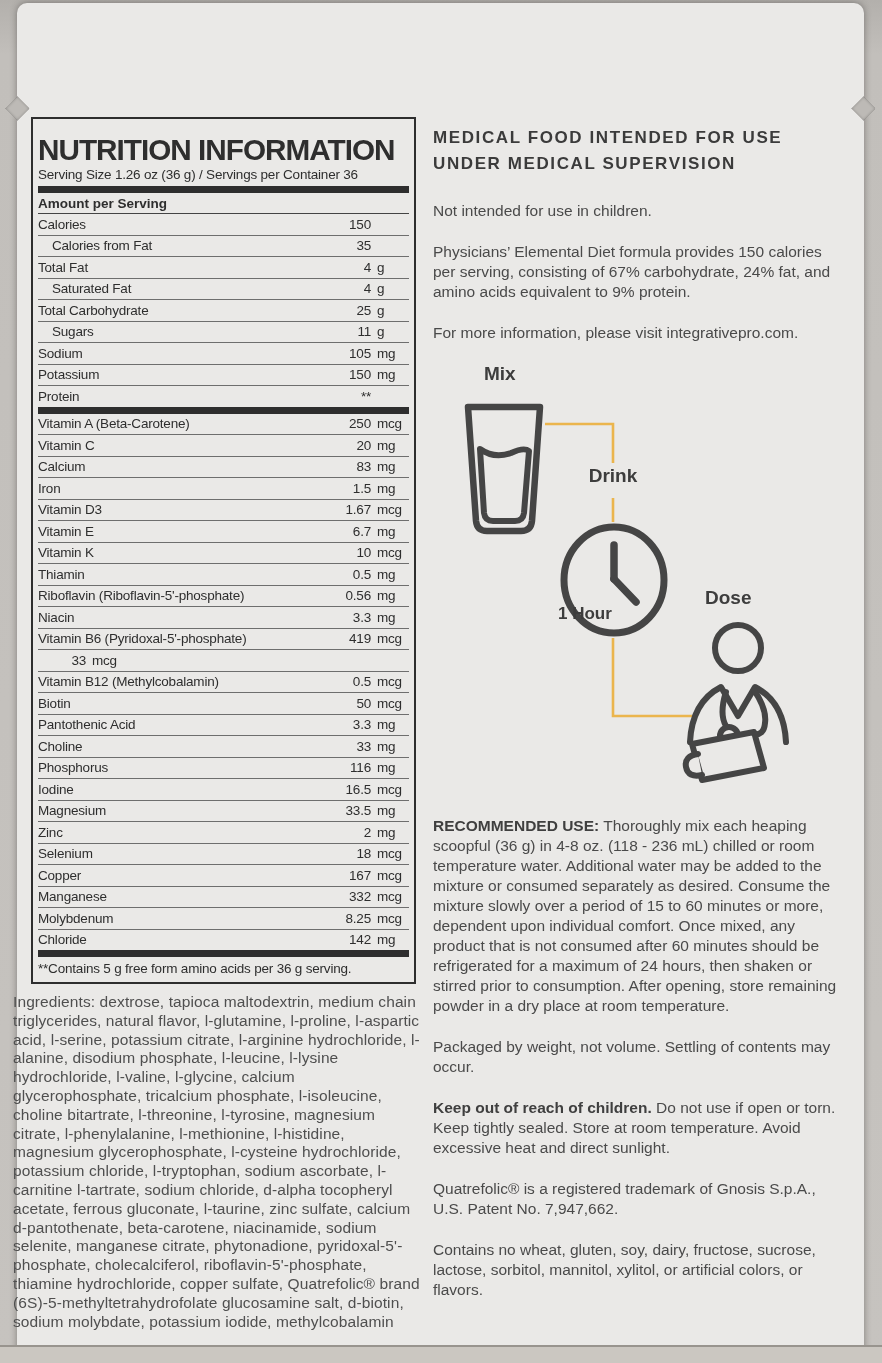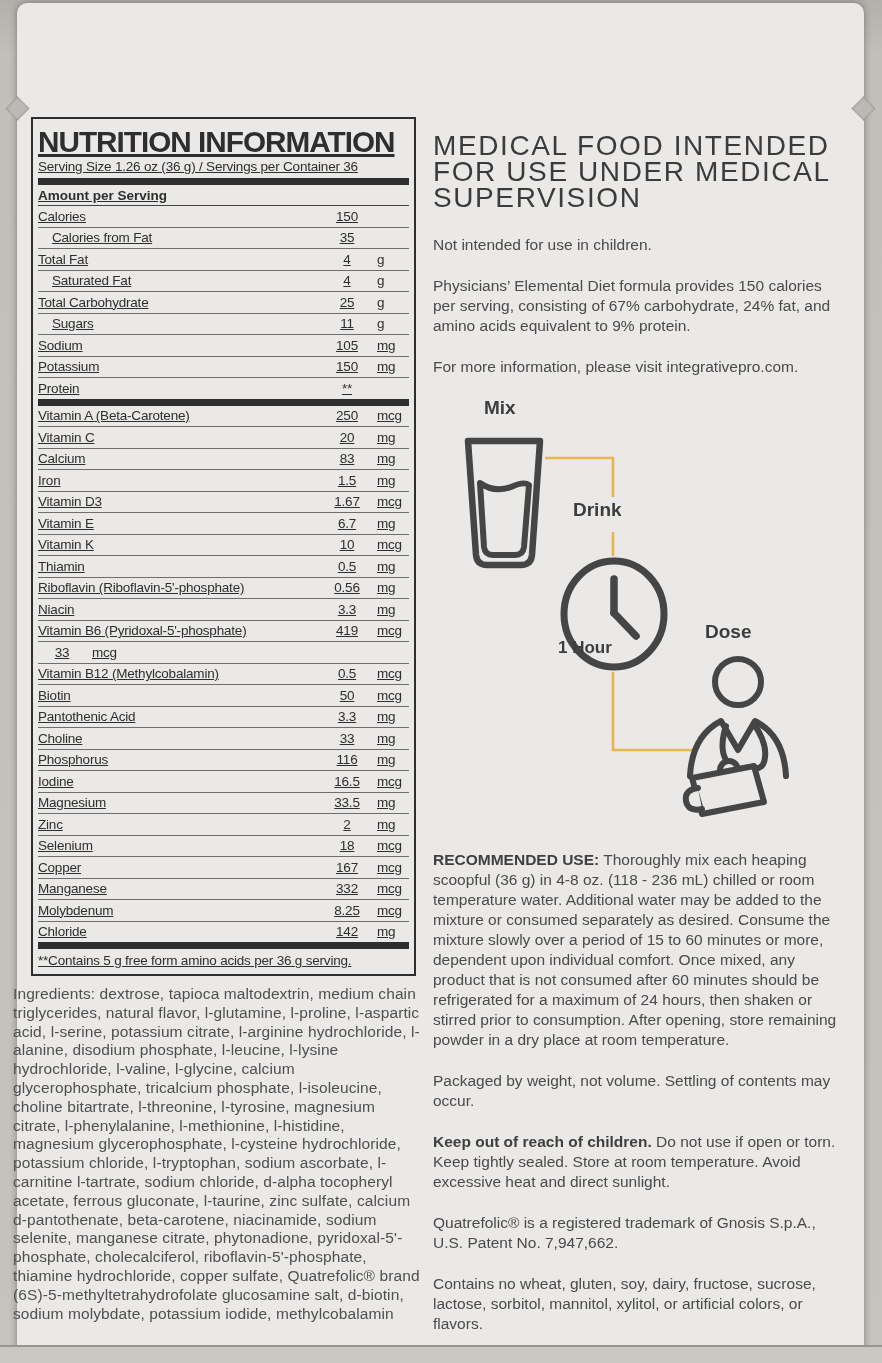--- a/index.html
+++ b/index.html
@@ -13,46 +13,46 @@
     background: #eae9e7; border-radius: 10px 10px 0 0;
     box-shadow: 0 0 7px rgba(40,38,35,.45);
   }
   .notch { position: absolute; width: 17px; height: 17px; background: #bdbab6; transform: rotate(45deg); z-index: 4; box-shadow: inset 0 0 3px rgba(0,0,0,.25); }
   .notch-left { left: 9px; top: 100px; }
   .notch-right { right: 10px; top: 100px; }
   .bottom-band { position: absolute; left: 0; right: 0; bottom: 0; height: 16px; background: #cbc7c1; border-top: 2px solid #98948e; z-index: 5; }
 
   
   .col-left { position: absolute; left: 31px; top: 117px; width: 385px; color: #2e2e2e; }
-  .nbox { border: 2px solid #2e2e2e; padding: 4px 5px 0 5px; background: transparent; text-decoration: underline; }
+  .nbox { border: 2px solid #2e2e2e; padding: 12px 5px 0 5px; background: transparent; }
   .ntitle { font-size: 30px; font-weight: bold; letter-spacing: -1px; white-space: nowrap; transform: scaleX(0.99); transform-origin: left; padding-top: 2px; line-height: 33px; }
   .nserving { font-size: 13.5px; letter-spacing: -0.2px; padding: 1px 0 4px; }
   .bar { height: 7px; background: #2e2e2e; }
   .namount { font-weight: bold; font-size: 13.5px; padding: 3px 0 2px; border-bottom: 1px solid #444; }
   .nrow { display: flex; align-items: baseline; padding: 2.5px 0; border-bottom: 1px solid #6e6e6e; font-size: 13.5px; letter-spacing: -0.2px; line-height: 15.5px; }
   .nrows .nrow:last-child { border-bottom: none; }
   .nrow.indent .nlabel { padding-left: 14px; }
   .nlabel { flex: 1; }
   .nlabel2 { display: block; padding-left: 14px; }
-  .nval { width: 48px; text-align: center; white-space: nowrap; }
+  .nval { width: 48px; text-align: right; white-space: nowrap; }
   .nunit { width: 32px; padding-left: 6px; }
   .nfoot { font-size: 13.5px; letter-spacing: -0.2px; padding: 4px 0 6px; }
   .ingredients { margin: 9px 0 0 -18px; width: 412px; font-size: 15.5px; line-height: 18.8px; color: #4f4f4f; letter-spacing: 0.1px; }
 
   
   .col-right { position: absolute; left: 433px; top: 117px; width: 408px; color: #4a4a4a; font-size: 15.5px; line-height: 20px; }
-  .rheading { font-size: 28px; font-weight: normal; letter-spacing: 1.6px; line-height: 26px; color: #3b3b3b; margin: 16px 0 24px 0; }
+  .rheading { font-size: 17px; font-weight: bold; letter-spacing: 1.6px; line-height: 26px; color: #3b3b3b; margin: 8px 0 24px 0; }
   .col-right p { margin: 4px 0 21px 0; }
   .col-right p b { color: #3f3f3f; }
 
   
   .diagram { position: relative; width: 408px; height: 438px; margin: 4px 0 14px 0; }
   .diagram .lbl { position: absolute; font-size: 19px; font-weight: 600; color: #3d3d3d; }
   .lbl-mix   { left: 51px;  top: 0; }
-  .lbl-drink { left: 140px; top: 102px; width: 80px; }
+  .lbl-drink { left: 140px; top: 102px; width: 80px; text-align: center; }
   .lbl-hour  { left: 125px; top: 240px; width: 112px; text-align: left; font-size: 17px !important; }
   .lbl-dose  { left: 272px; top: 224px; text-align: right; }
   .diagram svg { position: absolute; }
   .svg-connectors { left: 0; top: 0; }
   .svg-glass  { left: 30px;  top: 38px; }
   .svg-clock  { left: 125px; top: 159px; }
   .svg-doctor { left: 243px; top: 256px; }
 </style>
 </head>
 <body>

